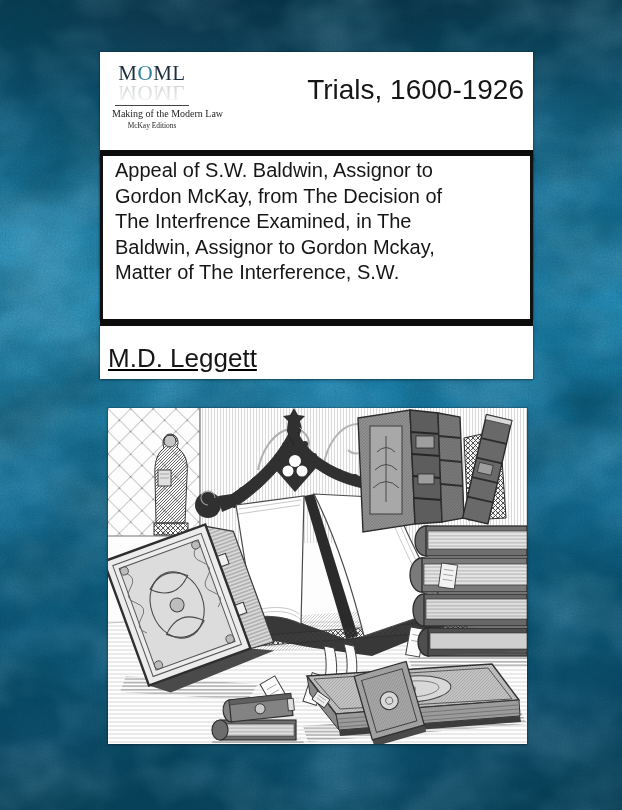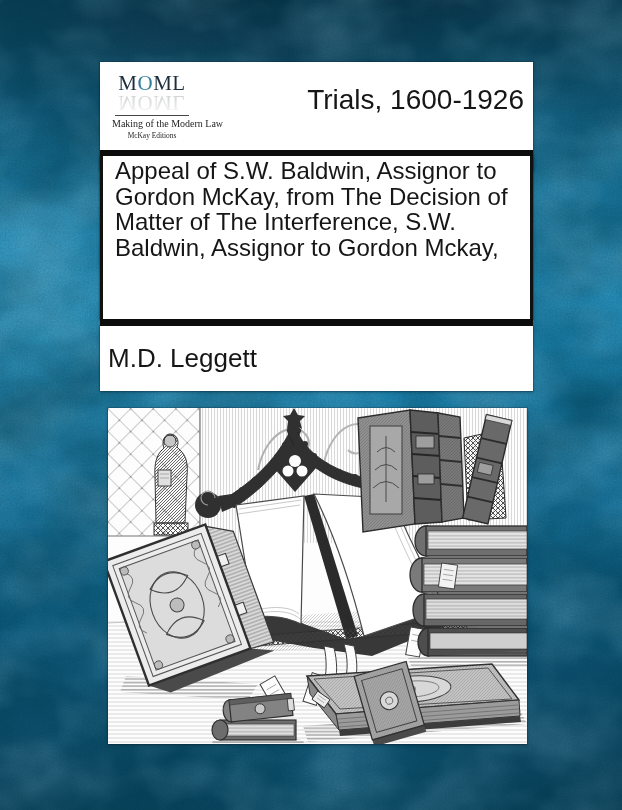--- a/index.html
+++ b/index.html
@@ -9,40 +9,40 @@
       radial-gradient(ellipse 420px 300px at 6% 40%, rgba(120,215,245,.30), transparent 70%),
       radial-gradient(ellipse 520px 280px at 80% 28%, rgba(60,170,210,.22), transparent 72%),
       radial-gradient(ellipse 760px 260px at 50% -2%, rgba(4,24,38,.60), transparent 78%),
       radial-gradient(ellipse 420px 380px at 100% 100%, rgba(6,38,58,.45), transparent 70%),
       radial-gradient(ellipse 520px 320px at 0% 104%, rgba(6,42,62,.42), transparent 72%),
       linear-gradient(180deg,#17506a 0%,#1d7fa9 20%,var(--background-teal-bright,#2293c2) 40%,#1c7ca6 58%,#156a91 78%,var(--background-teal-dark,#10536f) 100%);
   }
   .bg-noise{position:absolute;left:0;top:0;z-index:0;}
   .whitebox{position:absolute;left:100px;width:433px;background:var(--paper-white,#fff);z-index:1;
     box-shadow:0 1px 3px rgba(4,20,32,.45), 0 0 0 1px rgba(10,25,38,.18);}
-  .header-box{top:62px;height:108px;}
+  .header-box{top:52px;height:108px;}
   .logo{position:absolute;left:12px;top:11px;width:80px;text-align:center;
     font-family:"Liberation Serif",serif;}
   .logo-word{font-size:21px;line-height:1;color:var(--logo-navy,#1d2f3d);letter-spacing:.5px;}
   .logo-word .letter-o{color:var(--logo-teal,#2f7e9c);}
   .logo-reflection{font-size:21px;line-height:1;letter-spacing:.5px;color:#c6c9cb;
     transform:scaleY(-1);margin-top:-2px;
     -webkit-mask-image:linear-gradient(to top,rgba(0,0,0,.95),rgba(0,0,0,.15));
     mask-image:linear-gradient(to top,rgba(0,0,0,.95),rgba(0,0,0,.15));}
   .logo-rule{width:74px;margin:2px auto 2px;border-top:1px solid #454545;}
   .logo-tagline{font-size:10px;color:#1e1e1e;white-space:nowrap;}
   .logo-edition{font-size:7.4px;color:#1e1e1e;margin-top:2px;}
   .series-title{position:absolute;right:9px;top:22px;font-size:28px;color:var(--ink-black,#161616);}
   .bar{position:absolute;left:100px;width:433px;background:var(--bar-black,#0c0c0c);z-index:2;}
   .bar1{top:150px;height:6px;}
   .bar2{top:319px;height:7px;}
   .title-box{top:156px;height:163px;box-sizing:border-box;
     border-left:3px solid #111;border-right:3px solid #111;padding:2px 0 0 12px;}
-  .title-line{font-size:24px;line-height:25.5px;color:var(--ink-black,#161616);white-space:nowrap;}
-  .author-box{top:326px;height:65px;}
+  .title-line{font-size:20px;line-height:25.5px;color:var(--ink-black,#161616);white-space:nowrap;}
+  .author-box{top:326px;height:53px;text-decoration:underline;}
   .author-name{margin:17px 0 0 8px;font-size:26px;color:var(--ink-black,#161616);}
   .illustration-box{position:absolute;left:108px;top:408px;width:419px;height:336px;
     background:#fdfdfd;z-index:1;box-shadow:0 1px 3px rgba(4,20,32,.45),0 0 0 1px rgba(10,25,38,.18);}
   .illustration-box svg{display:block;}
 </style>
 </head>
 <body>
 
 <div class="cover">
 
@@ -75,22 +75,23 @@
       <div class="logo-edition">McKay Editions</div>
     </div>
     <div class="series-title">Trials, 1600-1926</div>
   </div>
 
   <div class="bar bar1"></div>
 
   <div class="whitebox title-box">
     <div class="title-line">Appeal of S.W. Baldwin, Assignor to</div>
     <div class="title-line">Gordon McKay, from The Decision of</div>
+    <div class="title-line">The Interfrence Examined, in The</div>
+    <div class="title-line">Baldwin, Assignor to Gordon Mckay,</div>
     <div class="title-line">Matter of The Interference, S.W.</div>
-    <div class="title-line">Baldwin, Assignor to Gordon Mckay,</div>
   </div>
 
   <div class="bar bar2"></div>
 
   <div class="whitebox author-box">
     <div class="author-name">M.D. Leggett</div>
   </div>
 
   <div class="illustration-box" role="img" aria-label="Engraving of antique books: open volume on carved gothic stand, ornate leaning cover, statue beside lattice window, stacked tomes">
     <svg width="419" height="336" viewBox="0 0 419 336">

